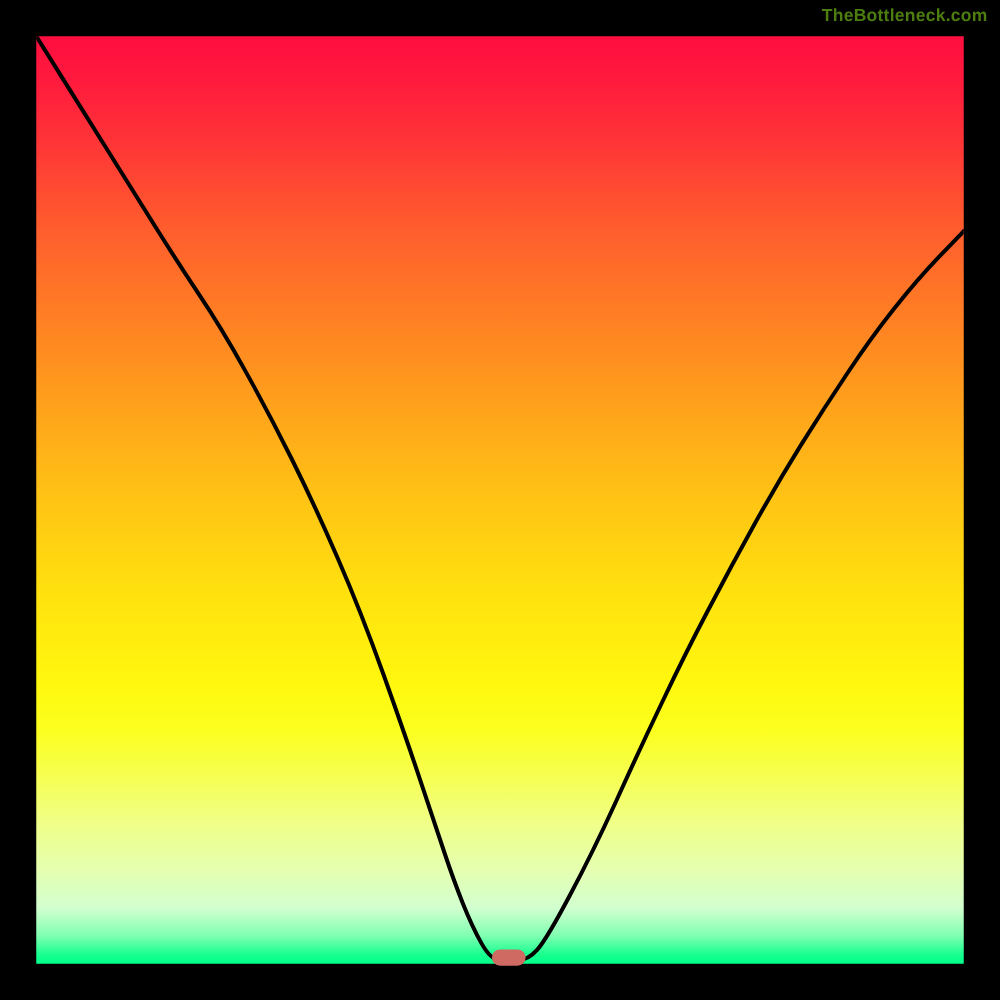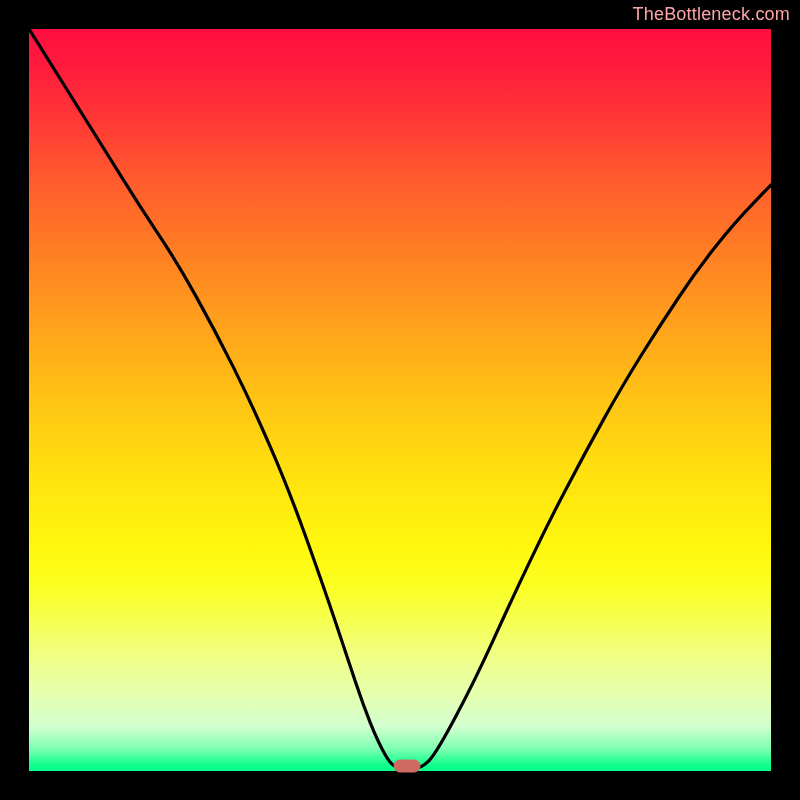--- a/index.html
+++ b/index.html
@@ -8,23 +8,23 @@
     width: 800px;
     height: 800px;
     overflow: hidden;
     background: #000;
     font-family: Arial, Helvetica, sans-serif;
   }
   .attribution {
     position: absolute;
     top: 4px;
     right: 10px;
-    color: #fca5a5;
-    font-size: 18px;
-    font-weight: 400;
+    color: #4d7c0f;
+    font-size: 14px;
+    font-weight: 700;
     letter-spacing: 0.2px;
     z-index: 20;
     user-select: none;
   }
   .plot-container {
     position: absolute;
     left: 29px;
     top: 29px;
     width: 742px;
     height: 742px;

